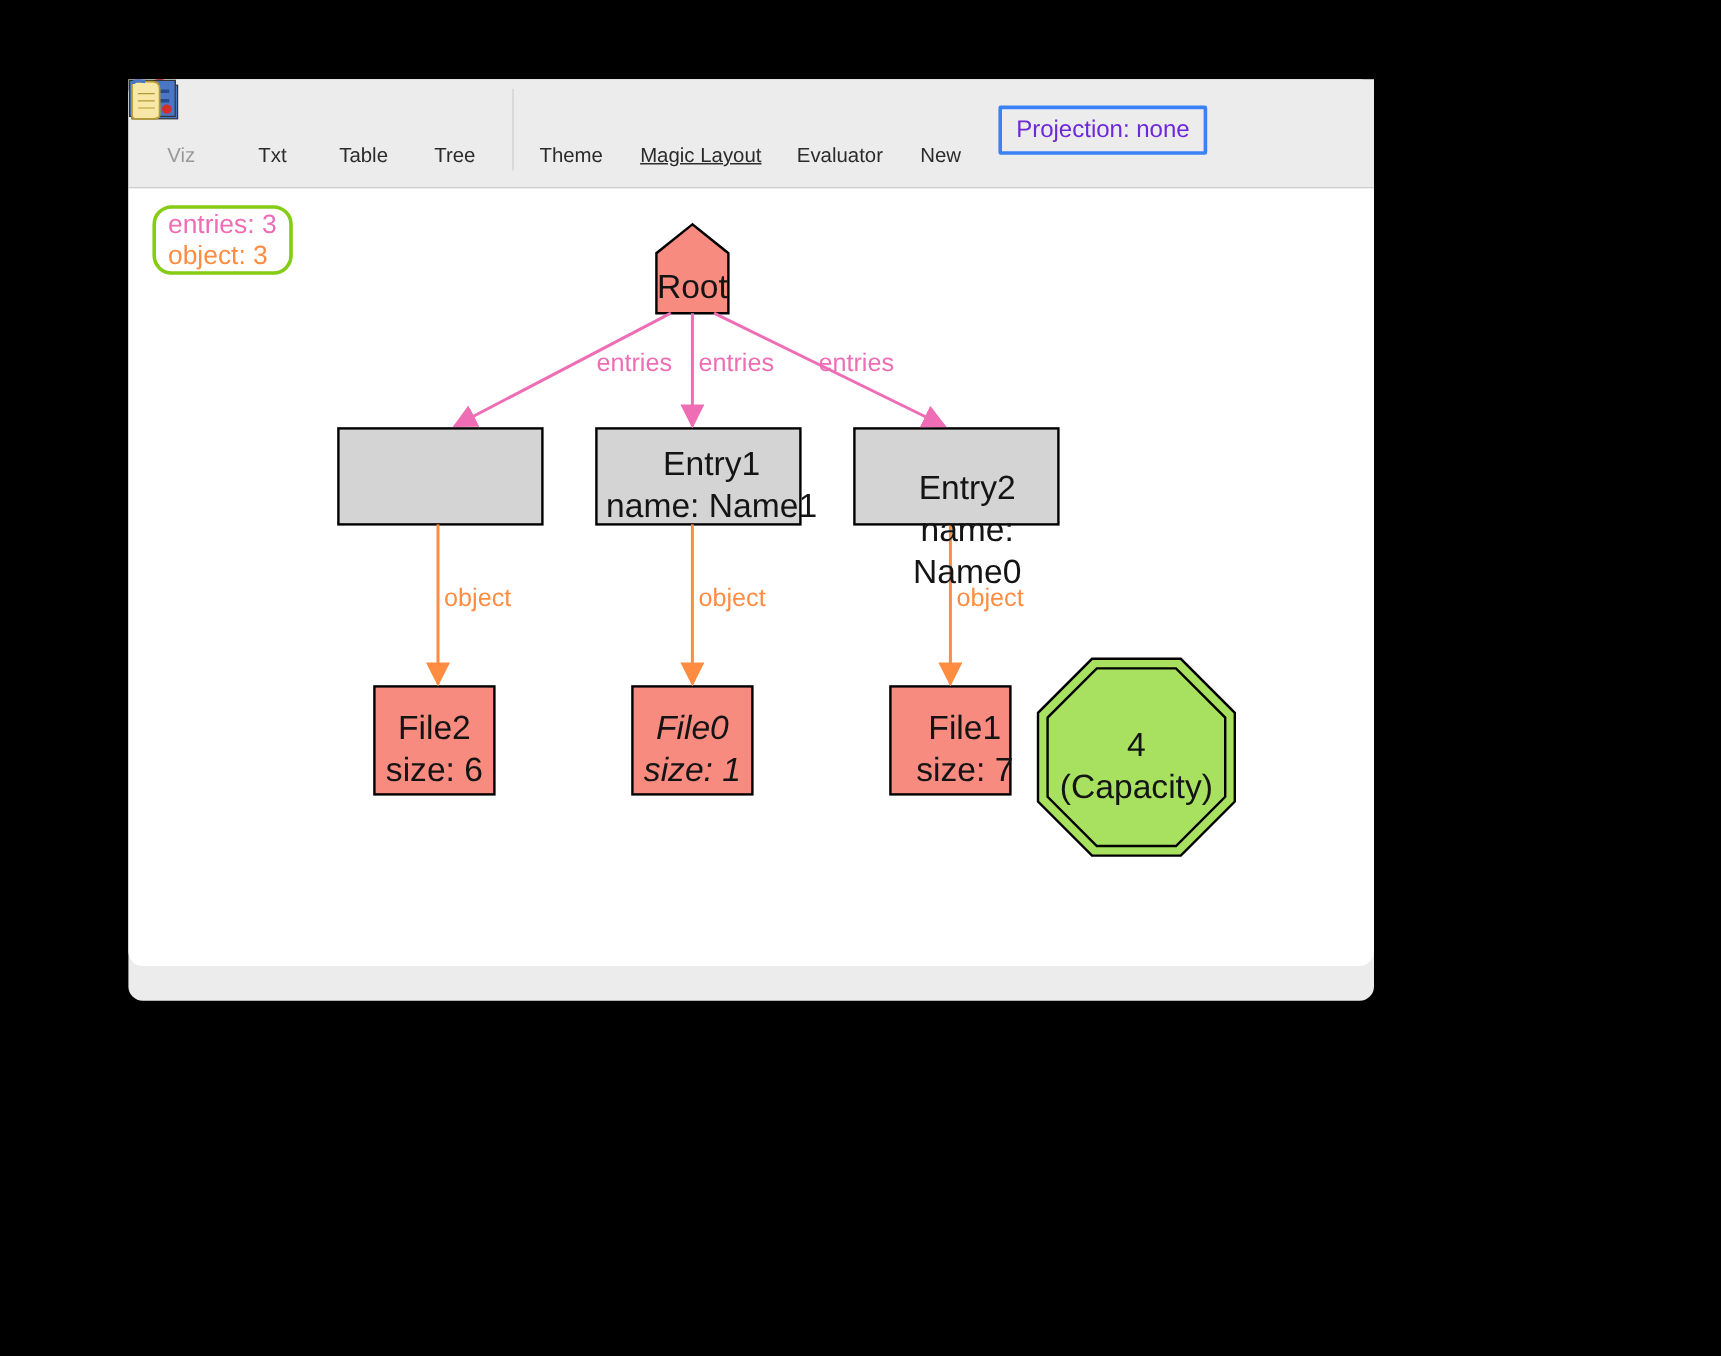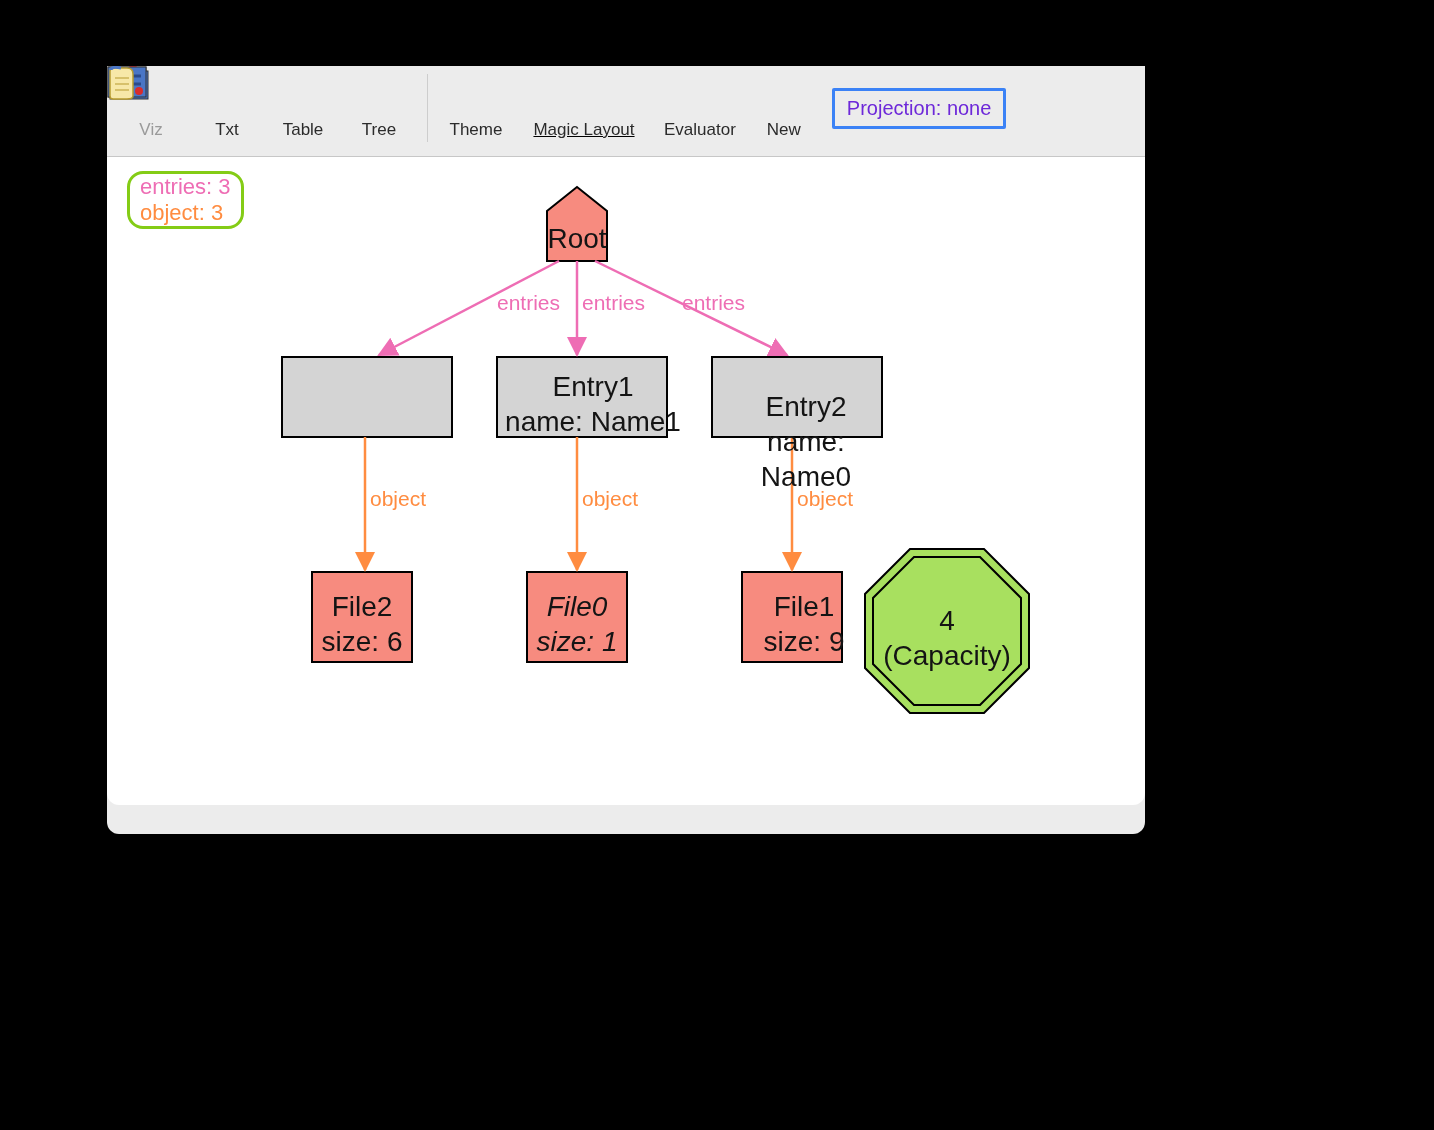--- a/index.html
+++ b/index.html
@@ -264,21 +264,21 @@
     <div class="nd-text" style="position:absolute;left:205px;top:432px;width:100px;">
       <div>File2</div>
       <div>size: 6</div>
     </div>
     <div class="nd-text" style="position:absolute;left:420px;top:432px;width:100px;font-style:italic;">
       <div>File0</div>
       <div>size: 1</div>
     </div>
     <div class="nd-text" style="position:absolute;left:635px;top:432px;width:124px;">
       <div>File1</div>
-      <div>size: 9</div>
+      <div>size: 7</div>
     </div>
 
     <div class="nd-text" style="position:absolute;left:758px;top:446px;width:164px;">
       <div>4</div>
       <div>(Capacity)</div>
     </div>
 
     <div class="edge-label pink" style="left:390px;top:134px;">entries</div>
     <div class="edge-label pink" style="left:475px;top:134px;">entries</div>
     <div class="edge-label pink" style="left:575px;top:134px;">entries</div>

